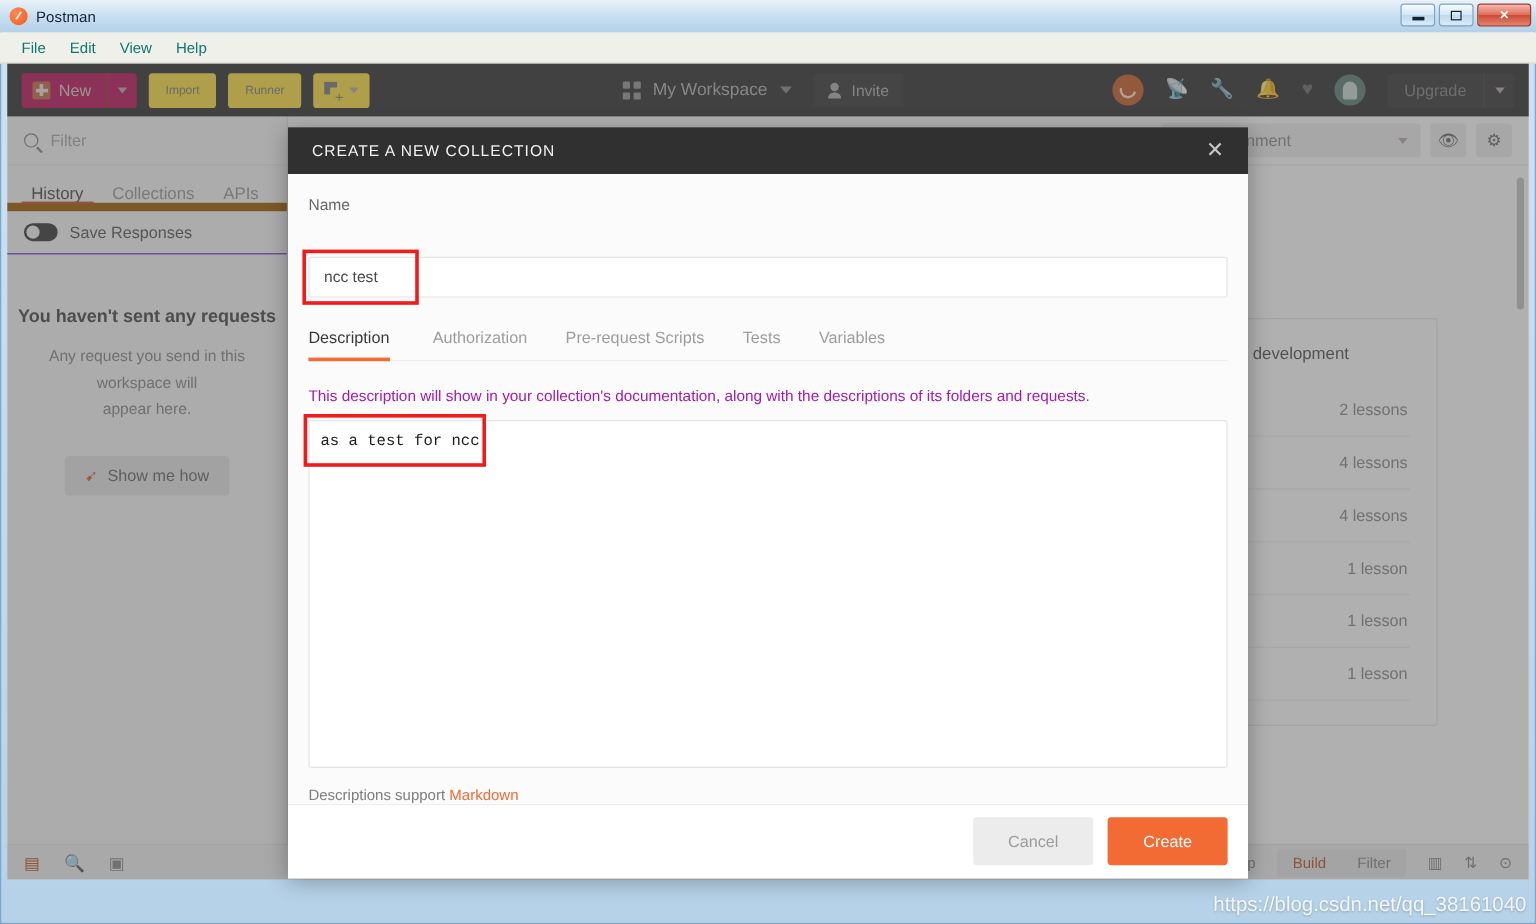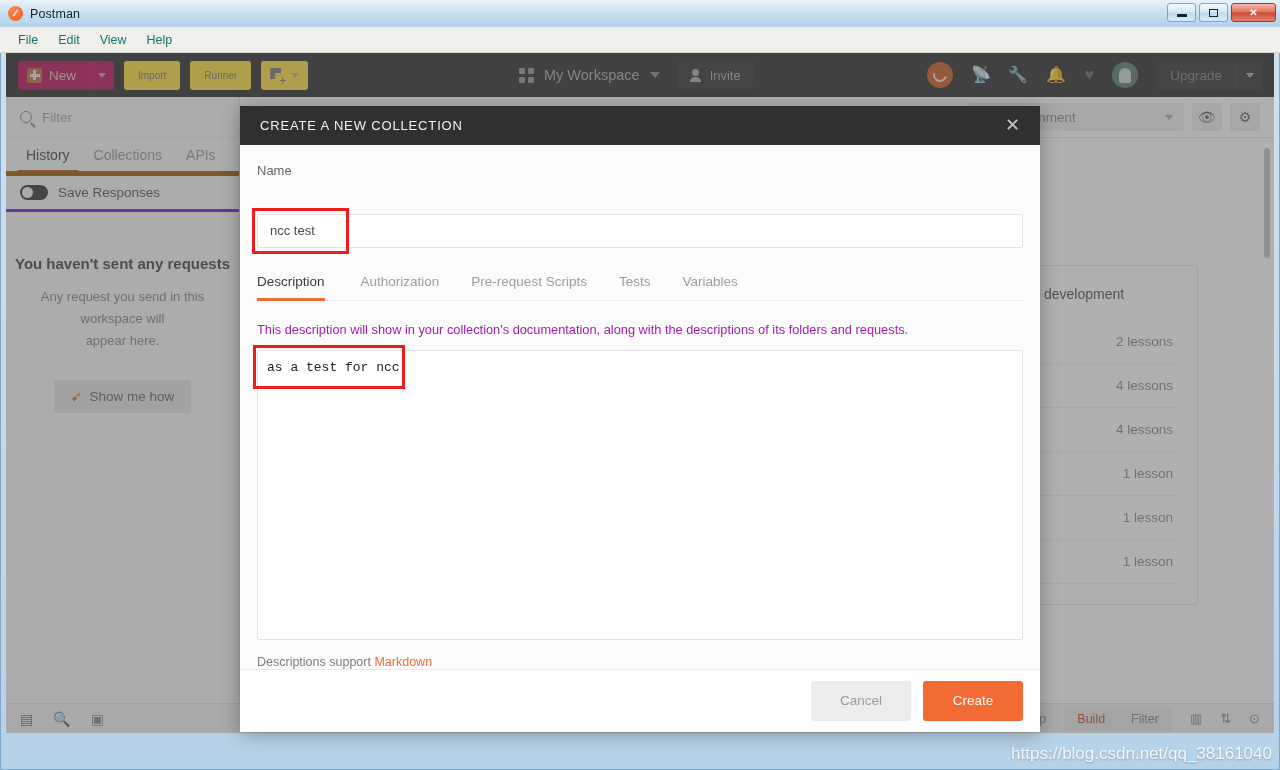--- a/index.html
+++ b/index.html
@@ -190,34 +190,34 @@
   .mag {
     width: 12px; height: 12px; border: 1.8px solid #8a8a8a; border-radius: 50%;
     position: relative; flex: 0 0 auto;
   }
   .mag::after {
     content: ""; position: absolute; right: -5px; bottom: -4px;
     width: 6px; height: 1.8px; background: #8a8a8a; transform: rotate(45deg);
   }
   .filter-ph { color: #a9a9a9; font-size: 13.5px; }
   .side-tabs {
-    display: flex; height: 38px; border-bottom: 5px solid #a16207; padding: 0 8px;
+    display: flex; height: 38px; border-bottom: 7px solid #a16207; padding: 0 8px; align-items: flex-end;
   }
   .side-tab {
     font-size: 14px; color: #9b9b9b; display: flex; align-items: center;
     padding: 0 12px; position: relative; cursor: pointer; white-space: nowrap;
   }
   .side-tab.active { color: #4e4e4e; }
   .side-tab.active::after {
     content: ""; position: absolute; left: 4px; right: 4px; bottom: -1px;
     height: 2px; background: #c4572c;
   }
   .save-row {
     height: 36px; display: flex; align-items: center; gap: 10px;
-    padding: 0 14px; border-bottom: 3px solid #6d28d9;
+    padding: 0 14px; border-bottom: 1px solid #6d28d9;
   }
   .toggle {
     width: 28px; height: 15px; border-radius: 8px; background: #3d3d3d;
     position: relative; cursor: pointer; flex: 0 0 auto;
   }
   .toggle::after {
     content: ""; position: absolute; left: 2px; top: 2px;
     width: 11px; height: 11px; border-radius: 50%; background: #f5f5f5;
   }
   .save-lbl { font-size: 13.5px; color: #5a5a5a; }

